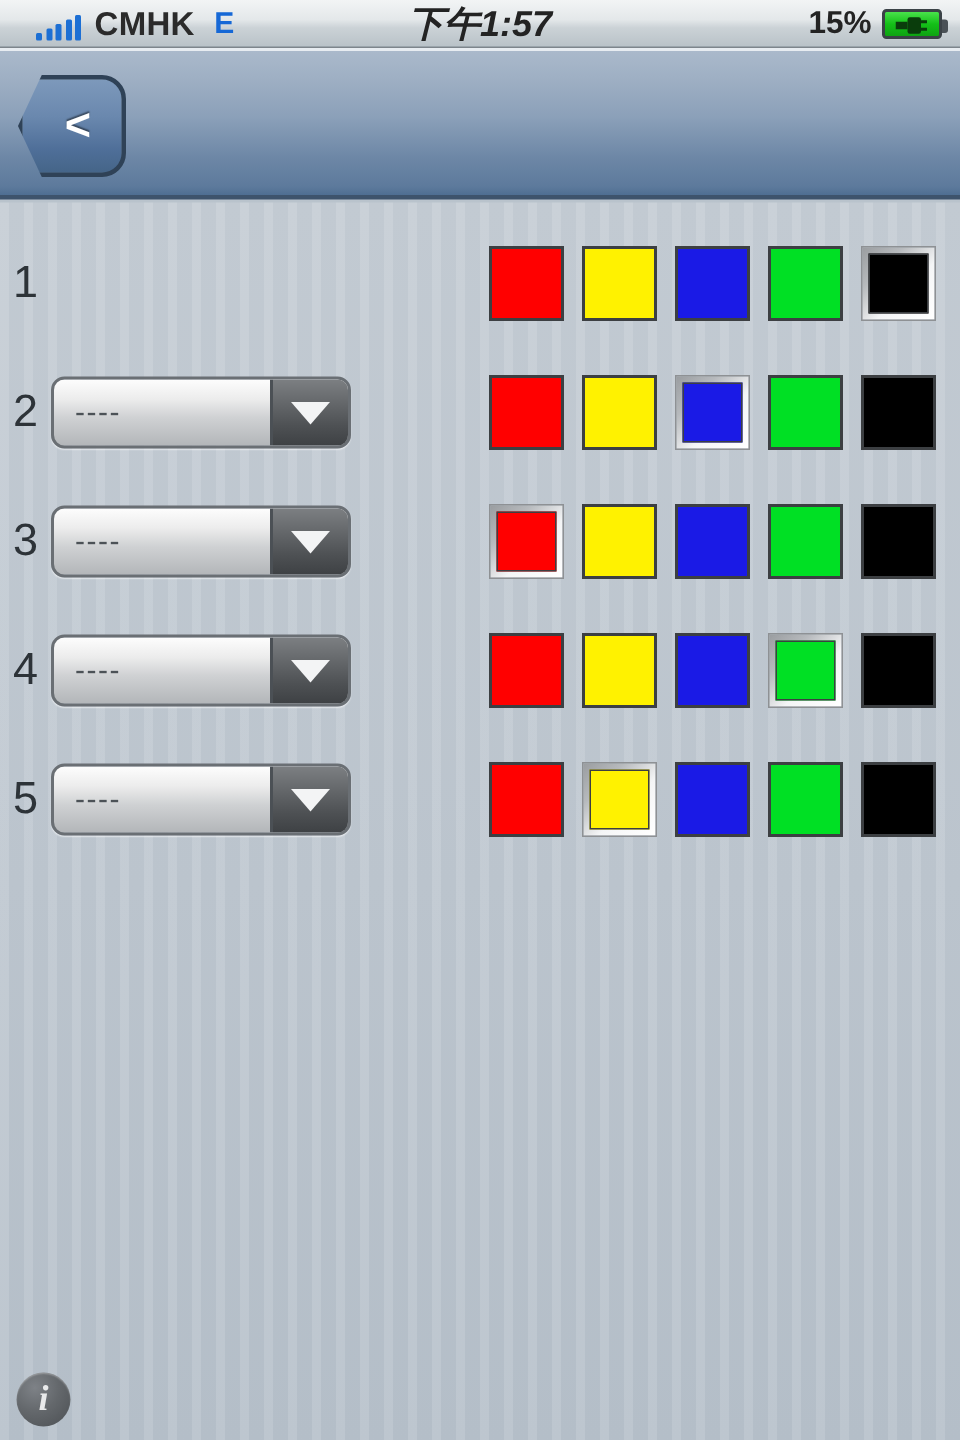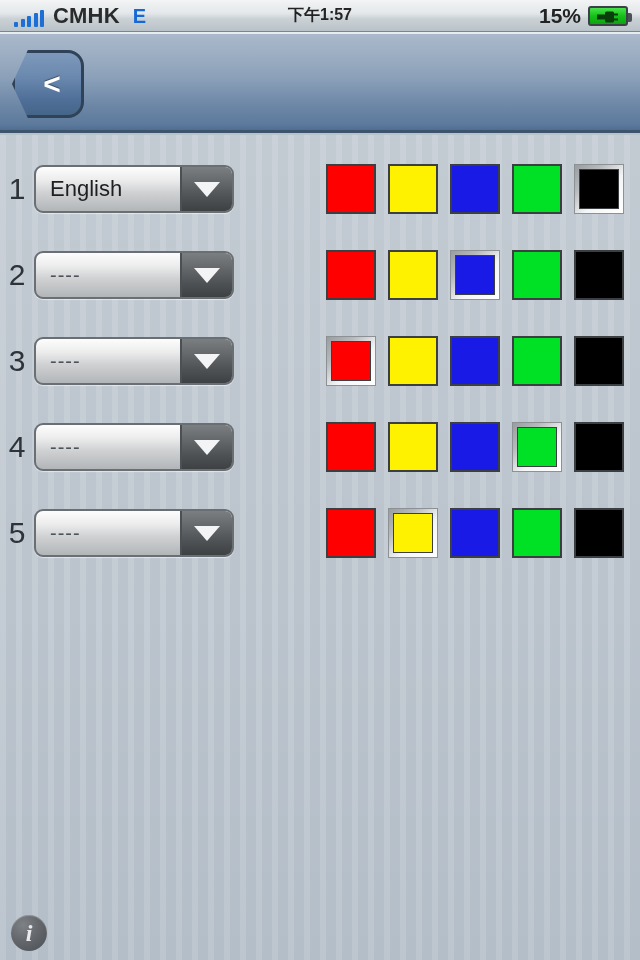--- a/index.html
+++ b/index.html
@@ -12,39 +12,39 @@
   }
 
   
   #status-bar{
     position:absolute; left:0; top:0; width:640px; height:32px;
     background:linear-gradient(to bottom,#f2f4f5 0%,#e4e8ea 42%,#cbd2d6 60%,#b9c2c8 100%);
     border-bottom:1px solid #7d858c;
     display:flex; align-items:center;
     z-index:20;
   }
-  #status-left{ display:flex; align-items:flex-end; padding-left:14px; gap:9px; }
+  #status-left{ display:flex; align-items:flex-end; padding-left:24px; gap:9px; }
   .sig-bars{ display:flex; align-items:flex-end; gap:2.5px; height:17px; }
   .sig-bars i{ display:block; width:4px; background:#1c6fd4; border-radius:1px; }
   .sig-bars i:nth-child(1){ height:5px; }
   .sig-bars i:nth-child(2){ height:8px; }
   .sig-bars i:nth-child(3){ height:11px; }
   .sig-bars i:nth-child(4){ height:14px; }
   .sig-bars i:nth-child(5){ height:17px; }
   #carrier-label{
     font-size:22px; font-weight:bold; color:#2b2b2b; line-height:22px;
     letter-spacing:.2px;
   }
   #network-label{
     font-size:20px; font-weight:bold; color:#1668d6; line-height:22px;
     padding-left:4px;
   }
   #status-time{
     position:absolute; left:0; right:0; text-align:center;
-    font-size:16px; font-weight:bold; color:#232323;
+    font-size:24px; font-weight:bold; color:#232323;font-style:italic;
   }
   #status-right{
     position:absolute; right:12px; display:flex; align-items:center; gap:7px;
   }
   #battery-percent{ font-size:21px; font-weight:bold; color:#232323; }
   .battery{
     position:relative; width:40px; height:20px;
     border:2px solid #3b4247; border-radius:3px;
     background:linear-gradient(to bottom,#49e24b 0%,#14c018 50%,#0ea312 100%);
   }
@@ -217,26 +217,20 @@
   <div id="back-button">
     <span class="bb-shape"></span>
     <span class="bb-glyph">&lt;</span>
   </div>
 </div>
 
 <div id="content">
   <div id="rows-container">
       <div class="row" style="top: 22px;">
         <div class="row-index">1</div>
-        <div class="dropdown">
-          <div class="dd-value">English</div>
-          <div class="dd-arrow">
-            <span class="tri"></span>
-          </div>
-        </div>
         <div class="swatches">
           <div class="swatch">
             <span class="chip" style="background: rgb(255, 0, 0);"></span>
           </div>
           <div class="swatch">
             <span class="chip" style="background: rgb(255, 242, 0);"></span>
           </div>
           <div class="swatch">
             <span class="chip" style="background: rgb(26, 26, 230);"></span>
           </div>

